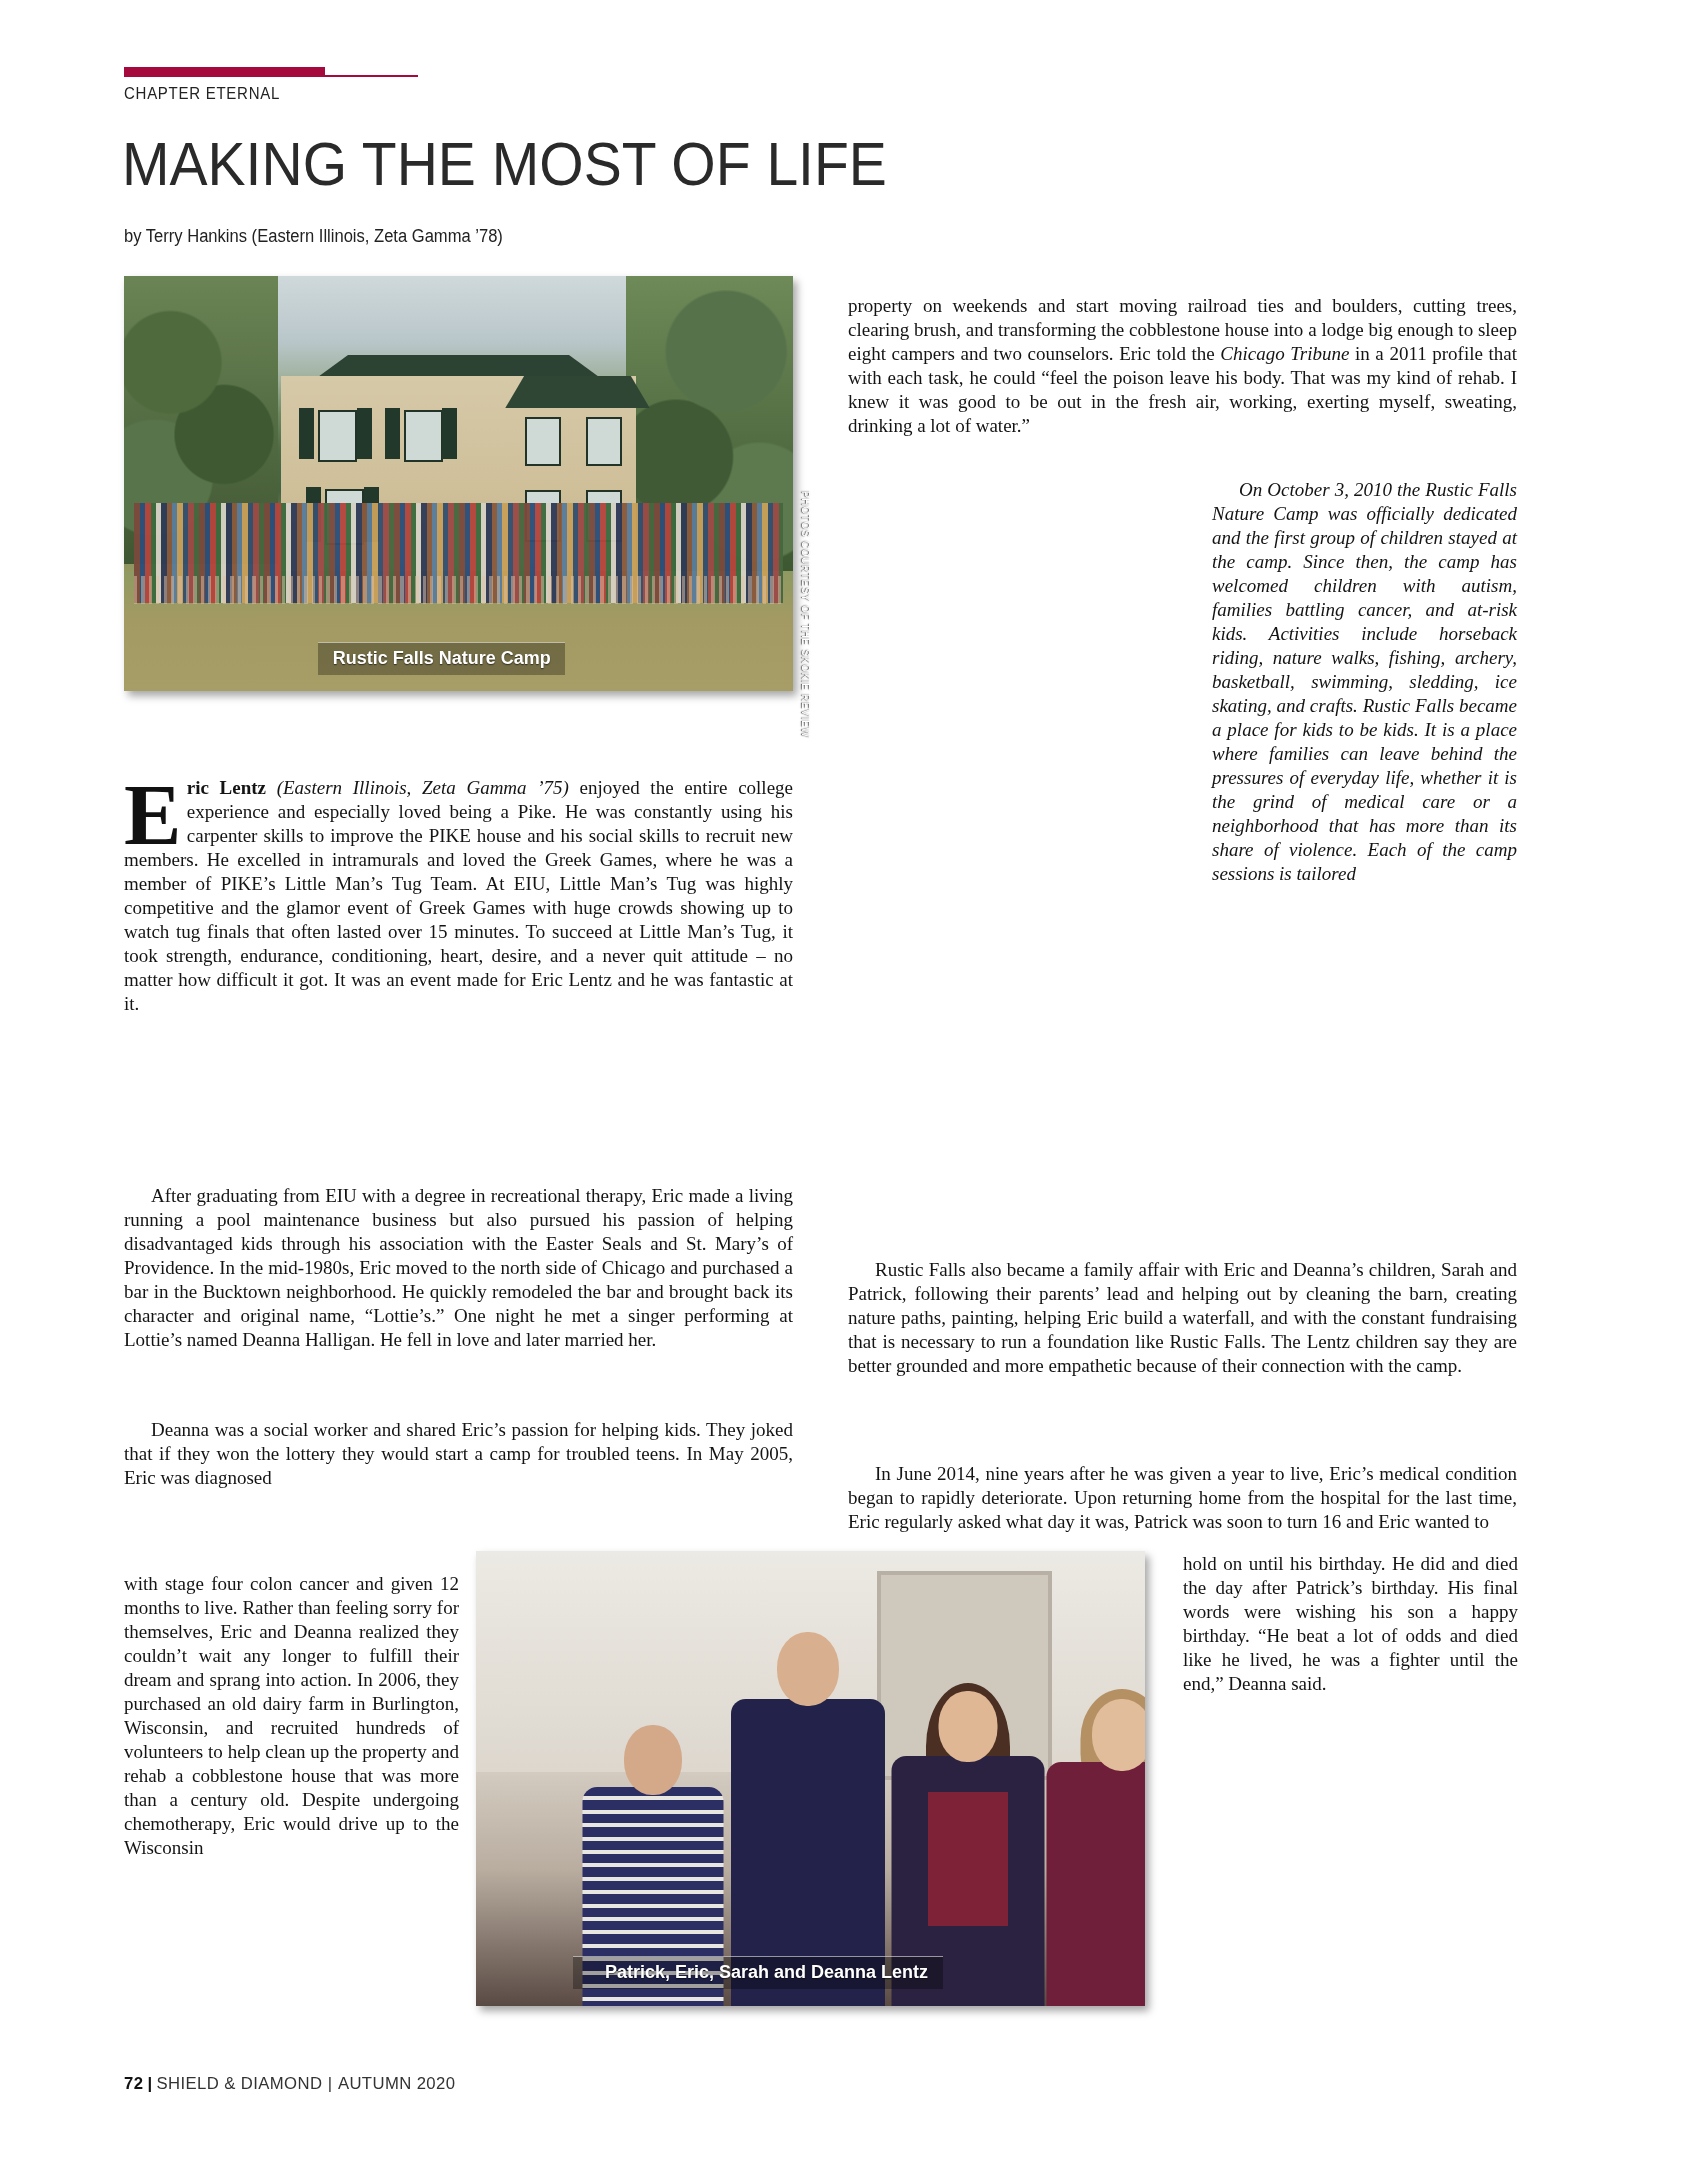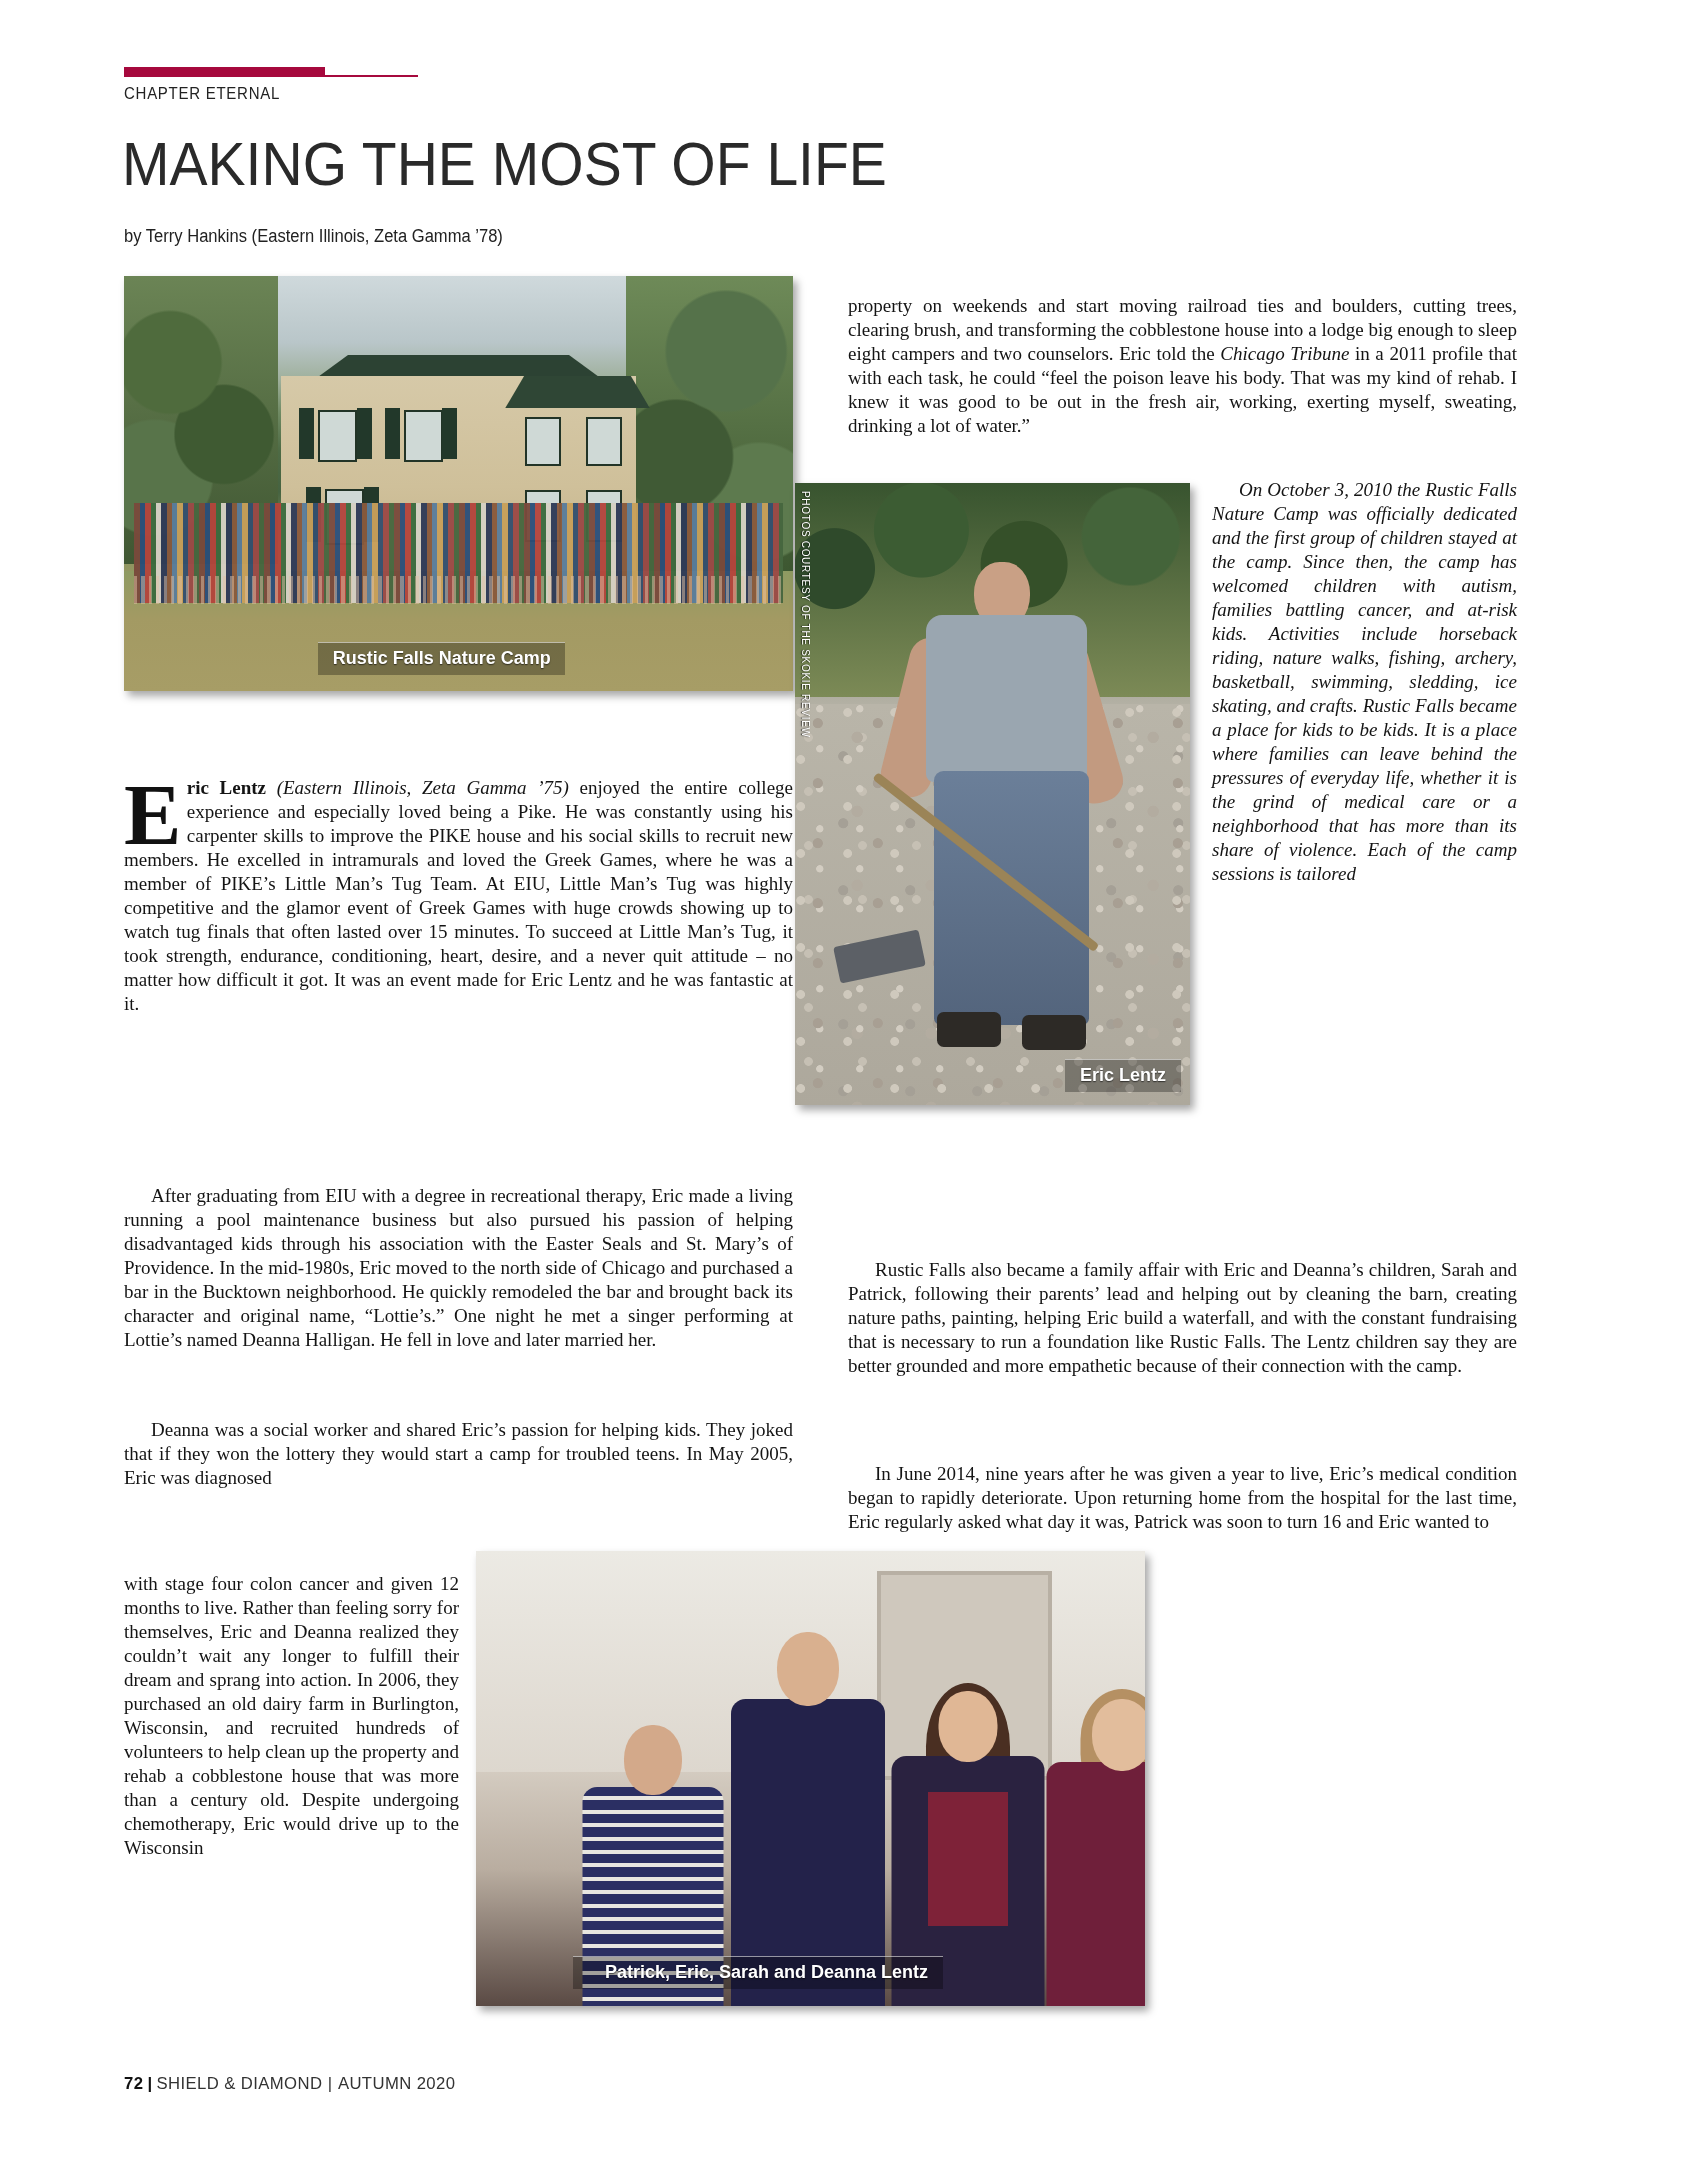--- a/index.html
+++ b/index.html
@@ -234,35 +234,20 @@
     <div class="win" style="left:401px;top:141px;width:32px;height:45px;"></div>
     <div class="win" style="left:462px;top:141px;width:32px;height:45px;"></div>
     <div class="win" style="left:401px;top:214px;width:32px;height:48px;"></div>
     <div class="win" style="left:462px;top:214px;width:32px;height:48px;"></div>
     <div class="lawn"></div>
     <div class="crowd"></div>
     <div class="crowd2"></div>
     <div class="cap" style="left:194px;bottom:16px;">Rustic Falls Nature Camp</div>
   </div>
 
-  <div class="photo" id="photo-eric">
-    <div class="bg"></div>
-    <div class="trees"></div>
-    <div class="gravel"></div>
-    <div class="arm1"></div>
-    <div class="arm2"></div>
-    <div class="man-head"></div>
-    <div class="man-shirt"></div>
-    <div class="pants"></div>
-    <div class="boot1"></div>
-    <div class="boot2"></div>
-    <div class="handle"></div>
-    <div class="blade"></div>
-    <div class="cap" style="right:9.4px;bottom:13.4px;">Eric Lentz</div>
-  </div>
   <div class="credit">PHOTOS COURTESY OF THE SKOKIE REVIEW</div>
 
   <div class="photo" id="photo-family">
     <div class="room"></div>
     <div class="wall"></div>
     <div class="door"></div>
     <div class="p" id="p1">
       <div class="torso"></div>
       <div class="head"></div>
     </div>
@@ -315,20 +300,21 @@
 
   <div class="col body-txt" id="right-col-d">
     <p>Rustic Falls also became a family affair with Eric and Deanna’s children, Sarah and Patrick, following their parents’ lead and helping out by cleaning the barn, creating nature paths, painting, helping Eric build a waterfall, and with the constant fundraising that is necessary to run a foundation like Rustic Falls. The Lentz children say they are better grounded and more empathetic because of their connection with the camp.</p>
   </div>
 
   <div class="col body-txt" id="right-col-e">
     <p>In June 2014, nine years after he was given a year to live, Eric’s medical condition began to rapidly deteriorate. Upon returning home from the hospital for the last time, Eric regularly asked what day it was, Patrick was soon to turn 16 and Eric wanted to</p>
   </div>
 
   <div class="col body-txt" id="right-col-f">
+    <p class="noind">hold on until his birthday. He did and died the day after Patrick’s birthday. His final words were wishing his son a happy birthday. “He beat a lot of odds and died like he lived, he was a fighter until the end,” Deanna said.</p>
   </div>
 
   <div class="footer">
     <span class="pg">72</span><span class="sep">|</span><span>SHIELD &amp; DIAMOND</span><span style="margin:0 5.4px;">|</span><span>AUTUMN 2020</span>
   </div>
 
 </div>
 
 
 </body></html>

